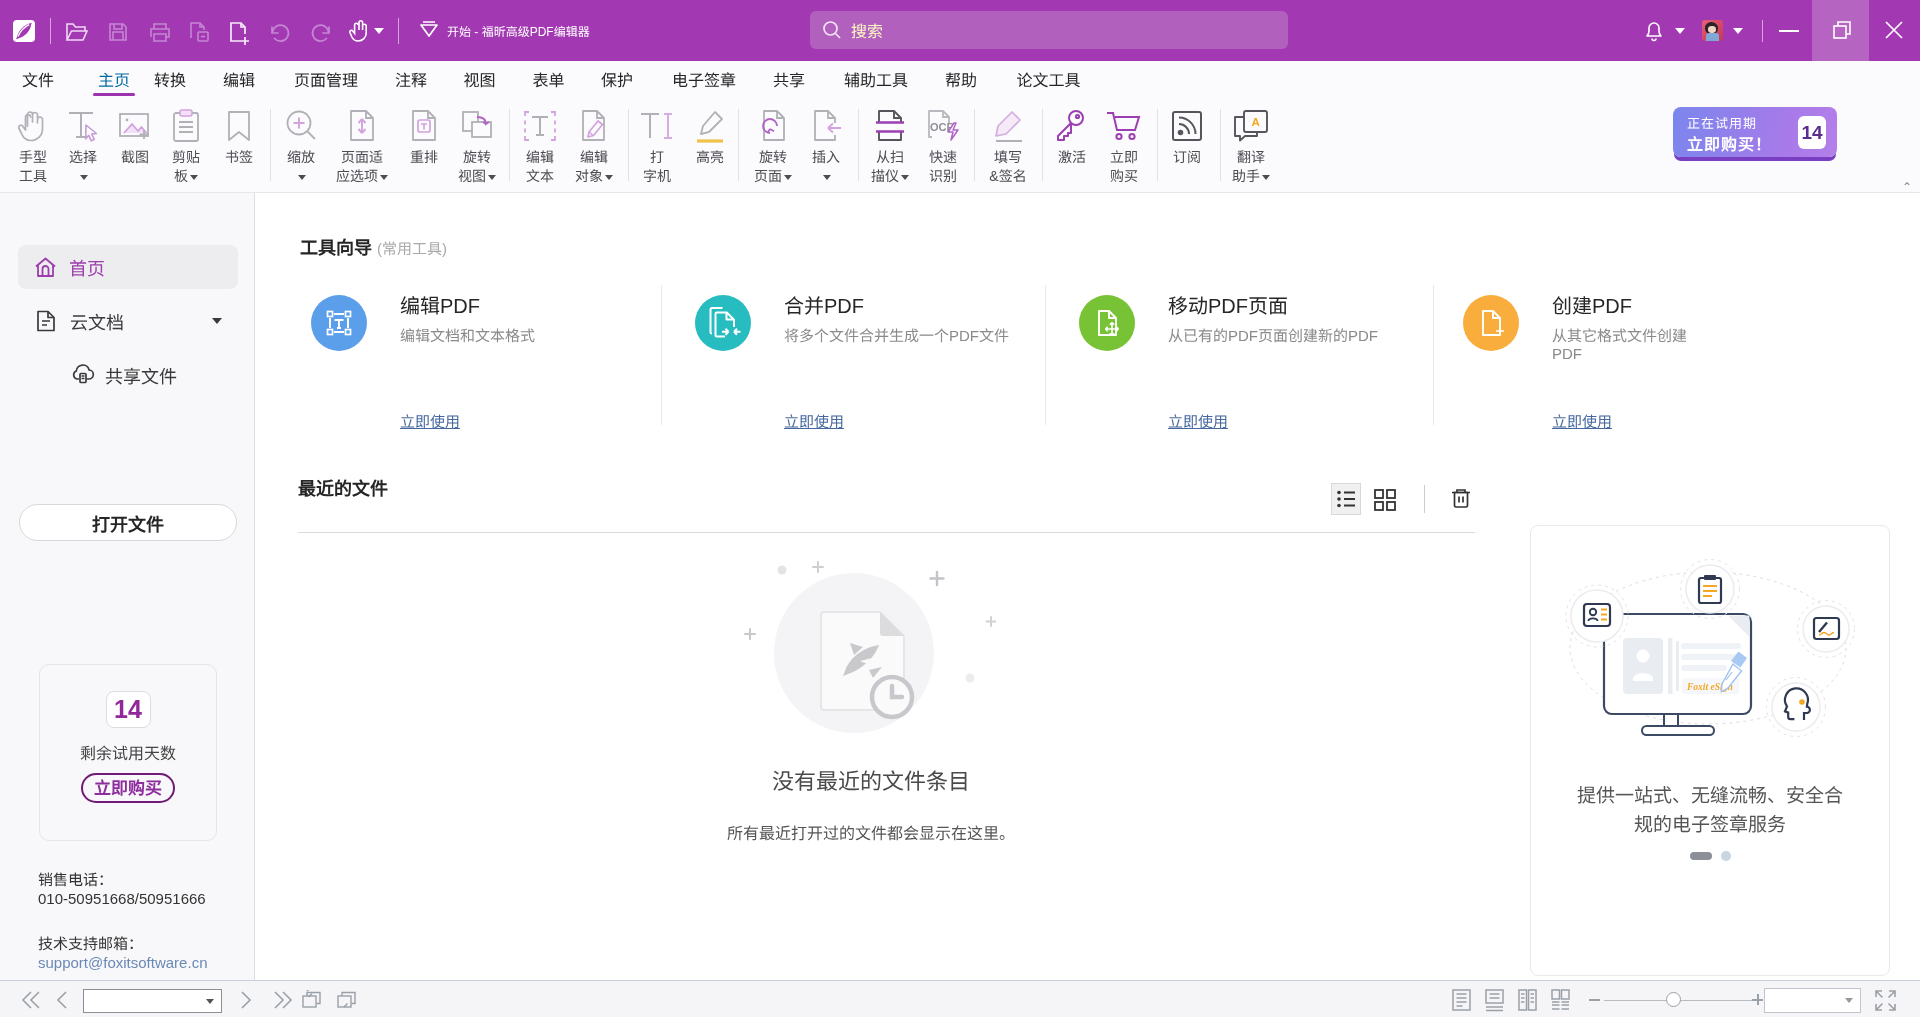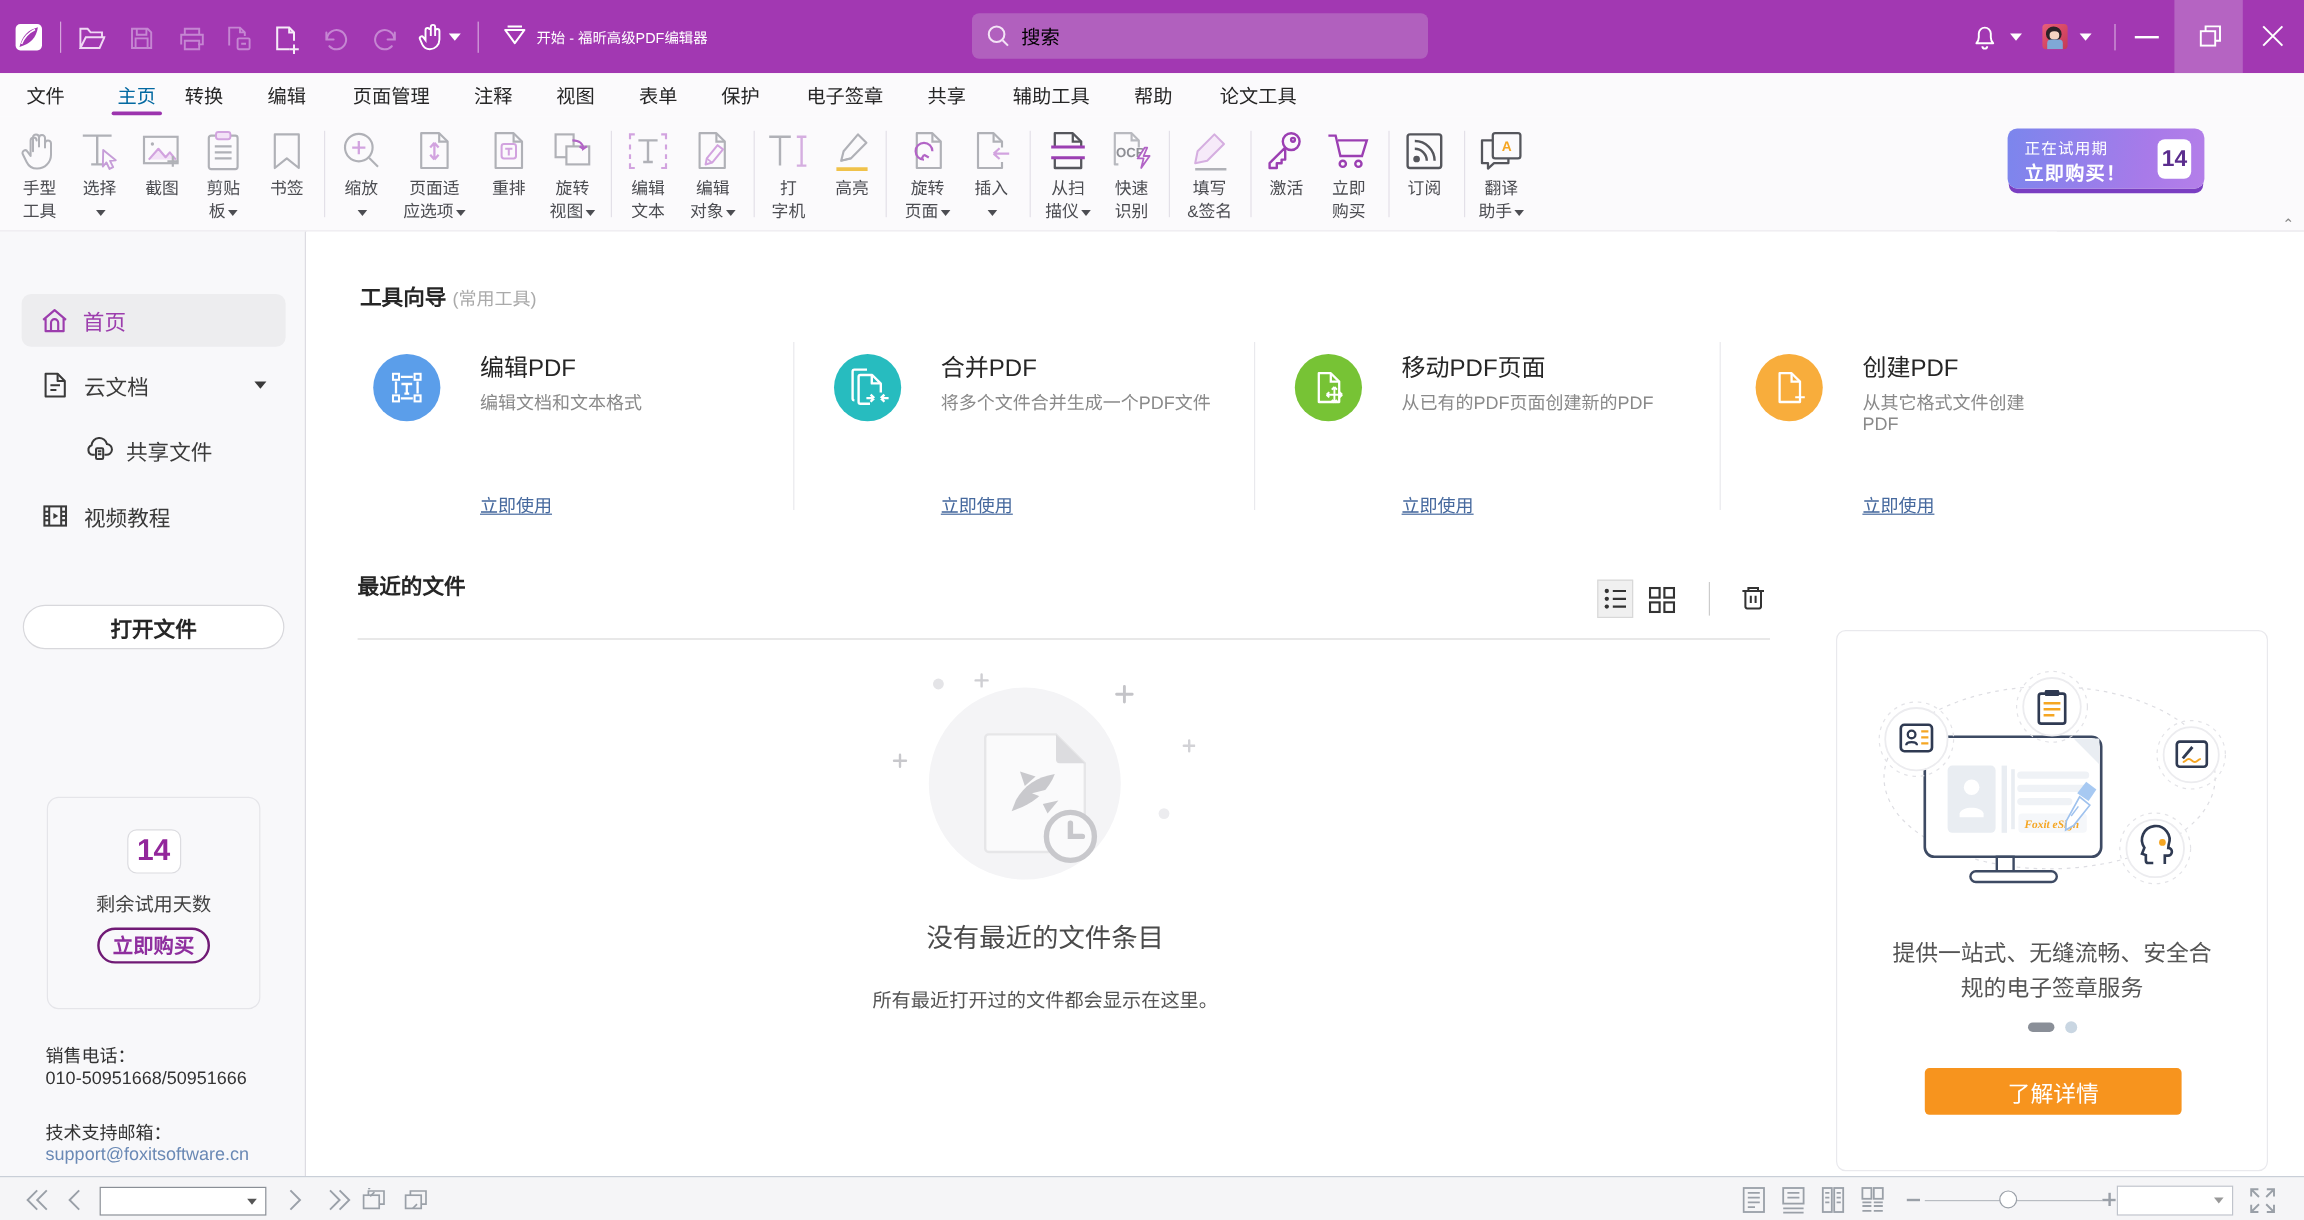--- a/index.html
+++ b/index.html
@@ -5,21 +5,21 @@
 * { margin:0; padding:0; box-sizing:border-box; }
 html,body { width:1920px; height:1017px; overflow:hidden; font-family:"Liberation Sans", sans-serif; background:#fff; }
 #app { position:relative; width:1920px; height:1017px; }
 
 
 .titlebar { position:absolute; left:0; top:0; width:1920px; height:61px; background:#A238B2; }
 .tb { position:absolute; top:0; height:61px; display:flex; align-items:center; }
 .tb-sep { width:1px; height:26px; background:rgba(255,255,255,.55); }
 .logo { position:absolute; left:13px; top:20px; width:22px; height:22px; background:#fff; border-radius:4px; }
 .ttl { position:absolute; left:447px; top:0; height:61px; display:flex; align-items:center; color:#fff; font-size:12px; }
-.searchbox { position:absolute; left:810px; top:11px; width:380px; height:38px; background:#B160BE; border-radius:6px; display:flex; align-items:center; color:#000000; font-size:16px; }
+.searchbox { position:absolute; left:810px; top:11px; width:478px; height:38px; background:#B160BE; border-radius:6px; display:flex; align-items:center; color:#fef9c3; font-size:16px; }
 
 
 .tabs { position:absolute; left:0; top:61px; width:1920px; height:36px; background:#FBFAFC; display:flex; align-items:center; font-size:16px; color:#262626; }
 .tab { position:absolute; top:0; height:36px; display:flex; align-items:center; justify-content:center; }
 .tab.active { color:#0369a1;margin-left:12px; }
 .tab.active::after { content:""; position:absolute; left:50%; transform:translateX(-50%); bottom:1px; width:42px; height:3px; background:#9C34AE; border-radius:2px; }
 
 
 .ribbon { position:absolute; left:0; top:97px; width:1920px; height:96px; background:#FBFAFC; border-bottom:1px solid #E8E6EC; }
 .rit { position:absolute; top:7px; text-align:center; color:#4C4D52; font-size:14px; line-height:19px; }
@@ -446,27 +446,20 @@
           <path d="M8 12 h8 M8 16 h5"></path>
         </svg>云文档
       <span style="margin-left:auto;margin-right:16px;width:0;height:0;border-left:5px solid transparent;border-right:5px solid transparent;border-top:6px solid #3A3A3A"></span>
     </div>
     <div class="side-item" style="top:160px;padding-left:50px">
       <svg width="27" height="24" viewBox="0 0 27 24" fill="none" stroke="#3A3A3A" stroke-width="1.7" style="margin-right:10px">
           <path d="M19 16 h1.5 a4.5 4.5 0 0 0 .6-9 a6.5 6.5 0 0 0 -12.8 1 A4.2 4.2 0 0 0 9 16 h2"></path>
           <rect x="12" y="10.5" width="6" height="9" rx="1"></rect>
           <path d="M13.5 13 h3 M13.5 15.5 h3"></path>
         </svg>共享文件
-    </div>
-    <div class="side-item" style="top:215px">
-      <svg width="24" height="24" viewBox="0 0 24 24" fill="none" stroke="#3A3A3A" stroke-width="1.7" style="margin:0 12px 0 16px">
-          <rect x="3" y="4" width="18" height="16"></rect>
-          <path d="M7 4 v16 M17 4 v16 M3 8.5 h4 M3 12 h4 M3 15.5 h4 M17 8.5 h4 M17 12 h4 M17 15.5 h4"></path>
-          <path d="M10.5 9.5 l4 2.5 -4 2.5 Z" fill="#3A3A3A" stroke="none"></path>
-        </svg>视频教程
     </div>
     <div class="openbtn">打开文件</div>
     <div class="trialcard">
       <div class="d14box">14</div>
       <div class="remain">剩余试用天数</div>
       <div class="buynow">立即购买</div>
     </div>
     <div class="contact" style="top:675px">销售电话：</div>
     <div class="contact" style="top:697px">010-50951668/50951666</div>
     <div class="contact" style="top:739px">技术支持邮箱：</div>
@@ -617,21 +610,20 @@
       <circle cx="260" cy="163" r="24" fill="#fff" stroke="#ECECEF" stroke-width="1.5"></circle>
       <circle cx="260" cy="163" r="29.5" stroke="#E3E3E7" stroke-width="1" stroke-dasharray="3 4"></circle>
       <path d="M268 176 v-7 h2.5 a3.2 3.2 0 0 0 .4 -6.4 l.3-2.6 a11.5 11.5 0 1 0 -20.2 2.4 l-2 5 3.2 1.2 v4.4 a2.2 2.2 0 0 0 2.2 2.2 h4" stroke="#2F3A52" stroke-width="2.2" fill="none"></path>
       <circle cx="266" cy="158" r="2.8" fill="#F5A623"></circle>
     </svg>
     <div class="txt">提供一站式、无缝流畅、安全合<br>规的电子签章服务</div>
     <div class="dots">
         <span style="width:22px;height:8px;border-radius:4px;background:#8A8F98"></span>
         <span style="width:10px;height:10px;border-radius:50%;background:#C9D6E2"></span>
       </div>
-    <div class="learn">了解详情</div>
   </div>
   <div class="statusbar">
     <svg style="position:absolute;left:20px;top:9px" width="340" height="20" viewBox="0 0 340 20" fill="none" stroke="#9AA0A8" stroke-width="1.6">
       <path d="M3 2 l-8 8 8 8 M11 2 l-8 8 8 8" transform="translate(8,0)"></path>
       <path d="M46 2 l-8 8 8 8"></path>
       <path d="M222 2 l8 8 -8 8"></path>
       <path d="M255 2 l8 8 -8 8 M263 2 l8 8 -8 8"></path>
       <g stroke-width="1.4">
           <path d="M287 6 v-3.5 h13 v11 h-3.5"></path>
           <rect x="283" y="6" width="13" height="11"></rect>

